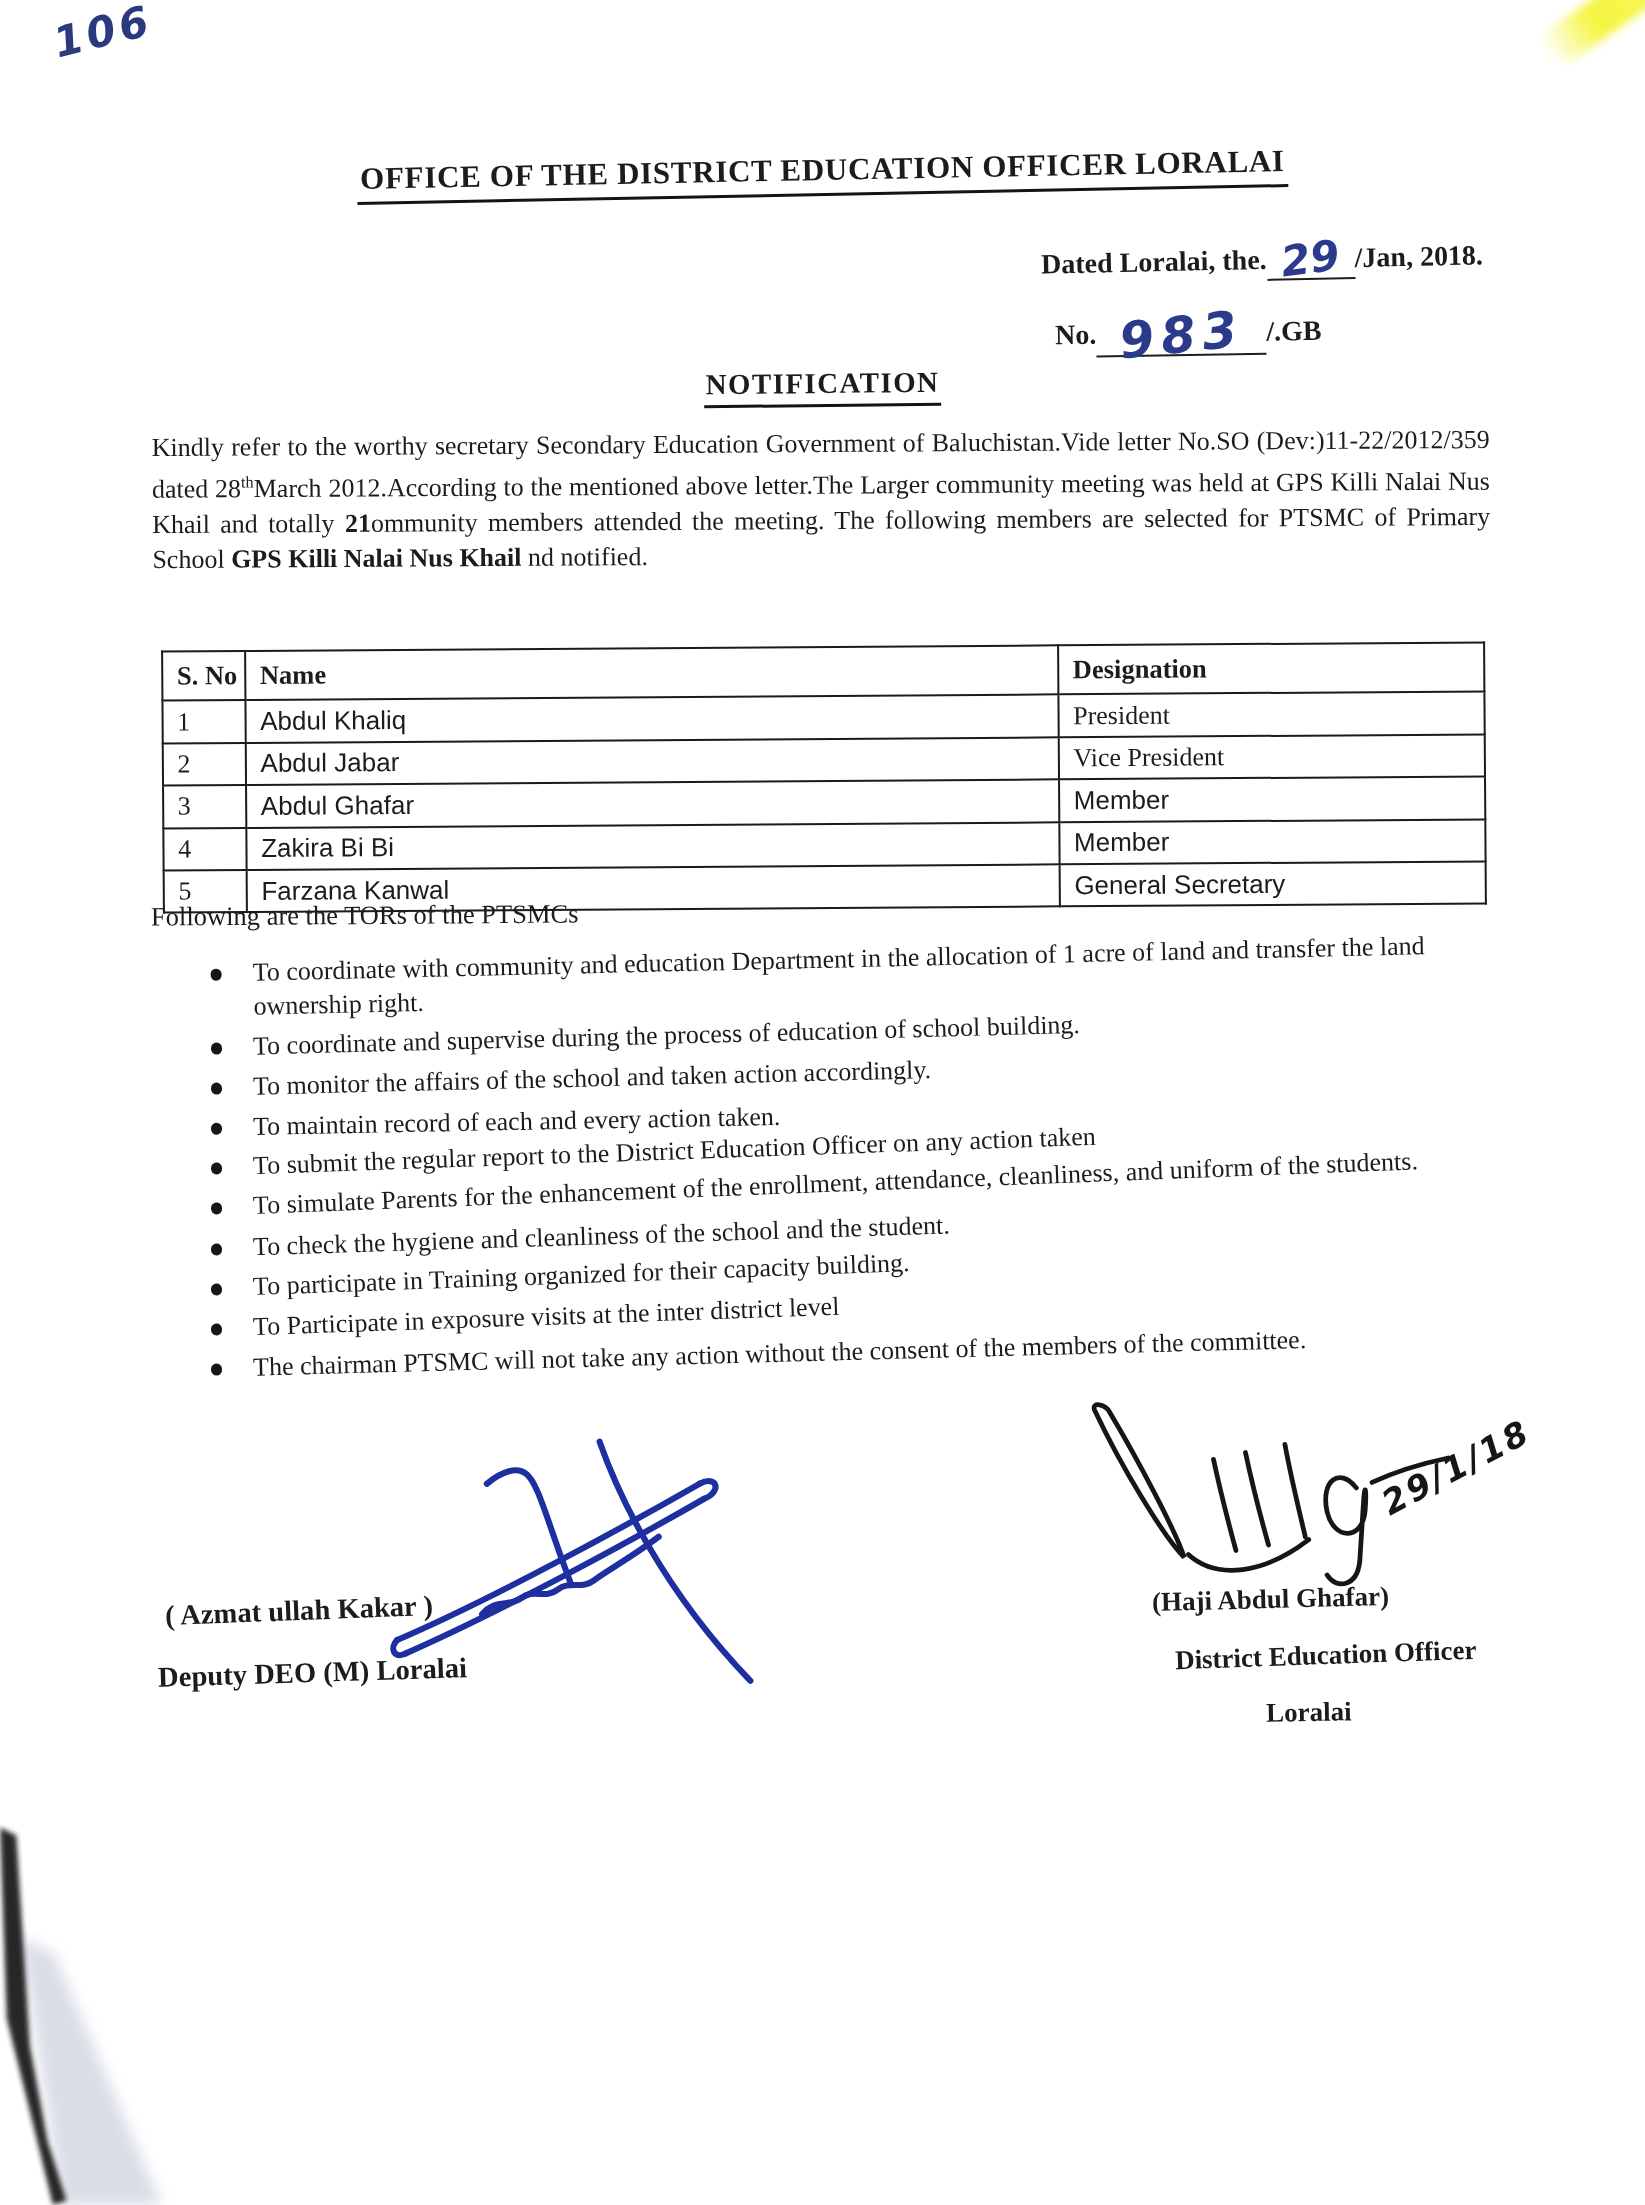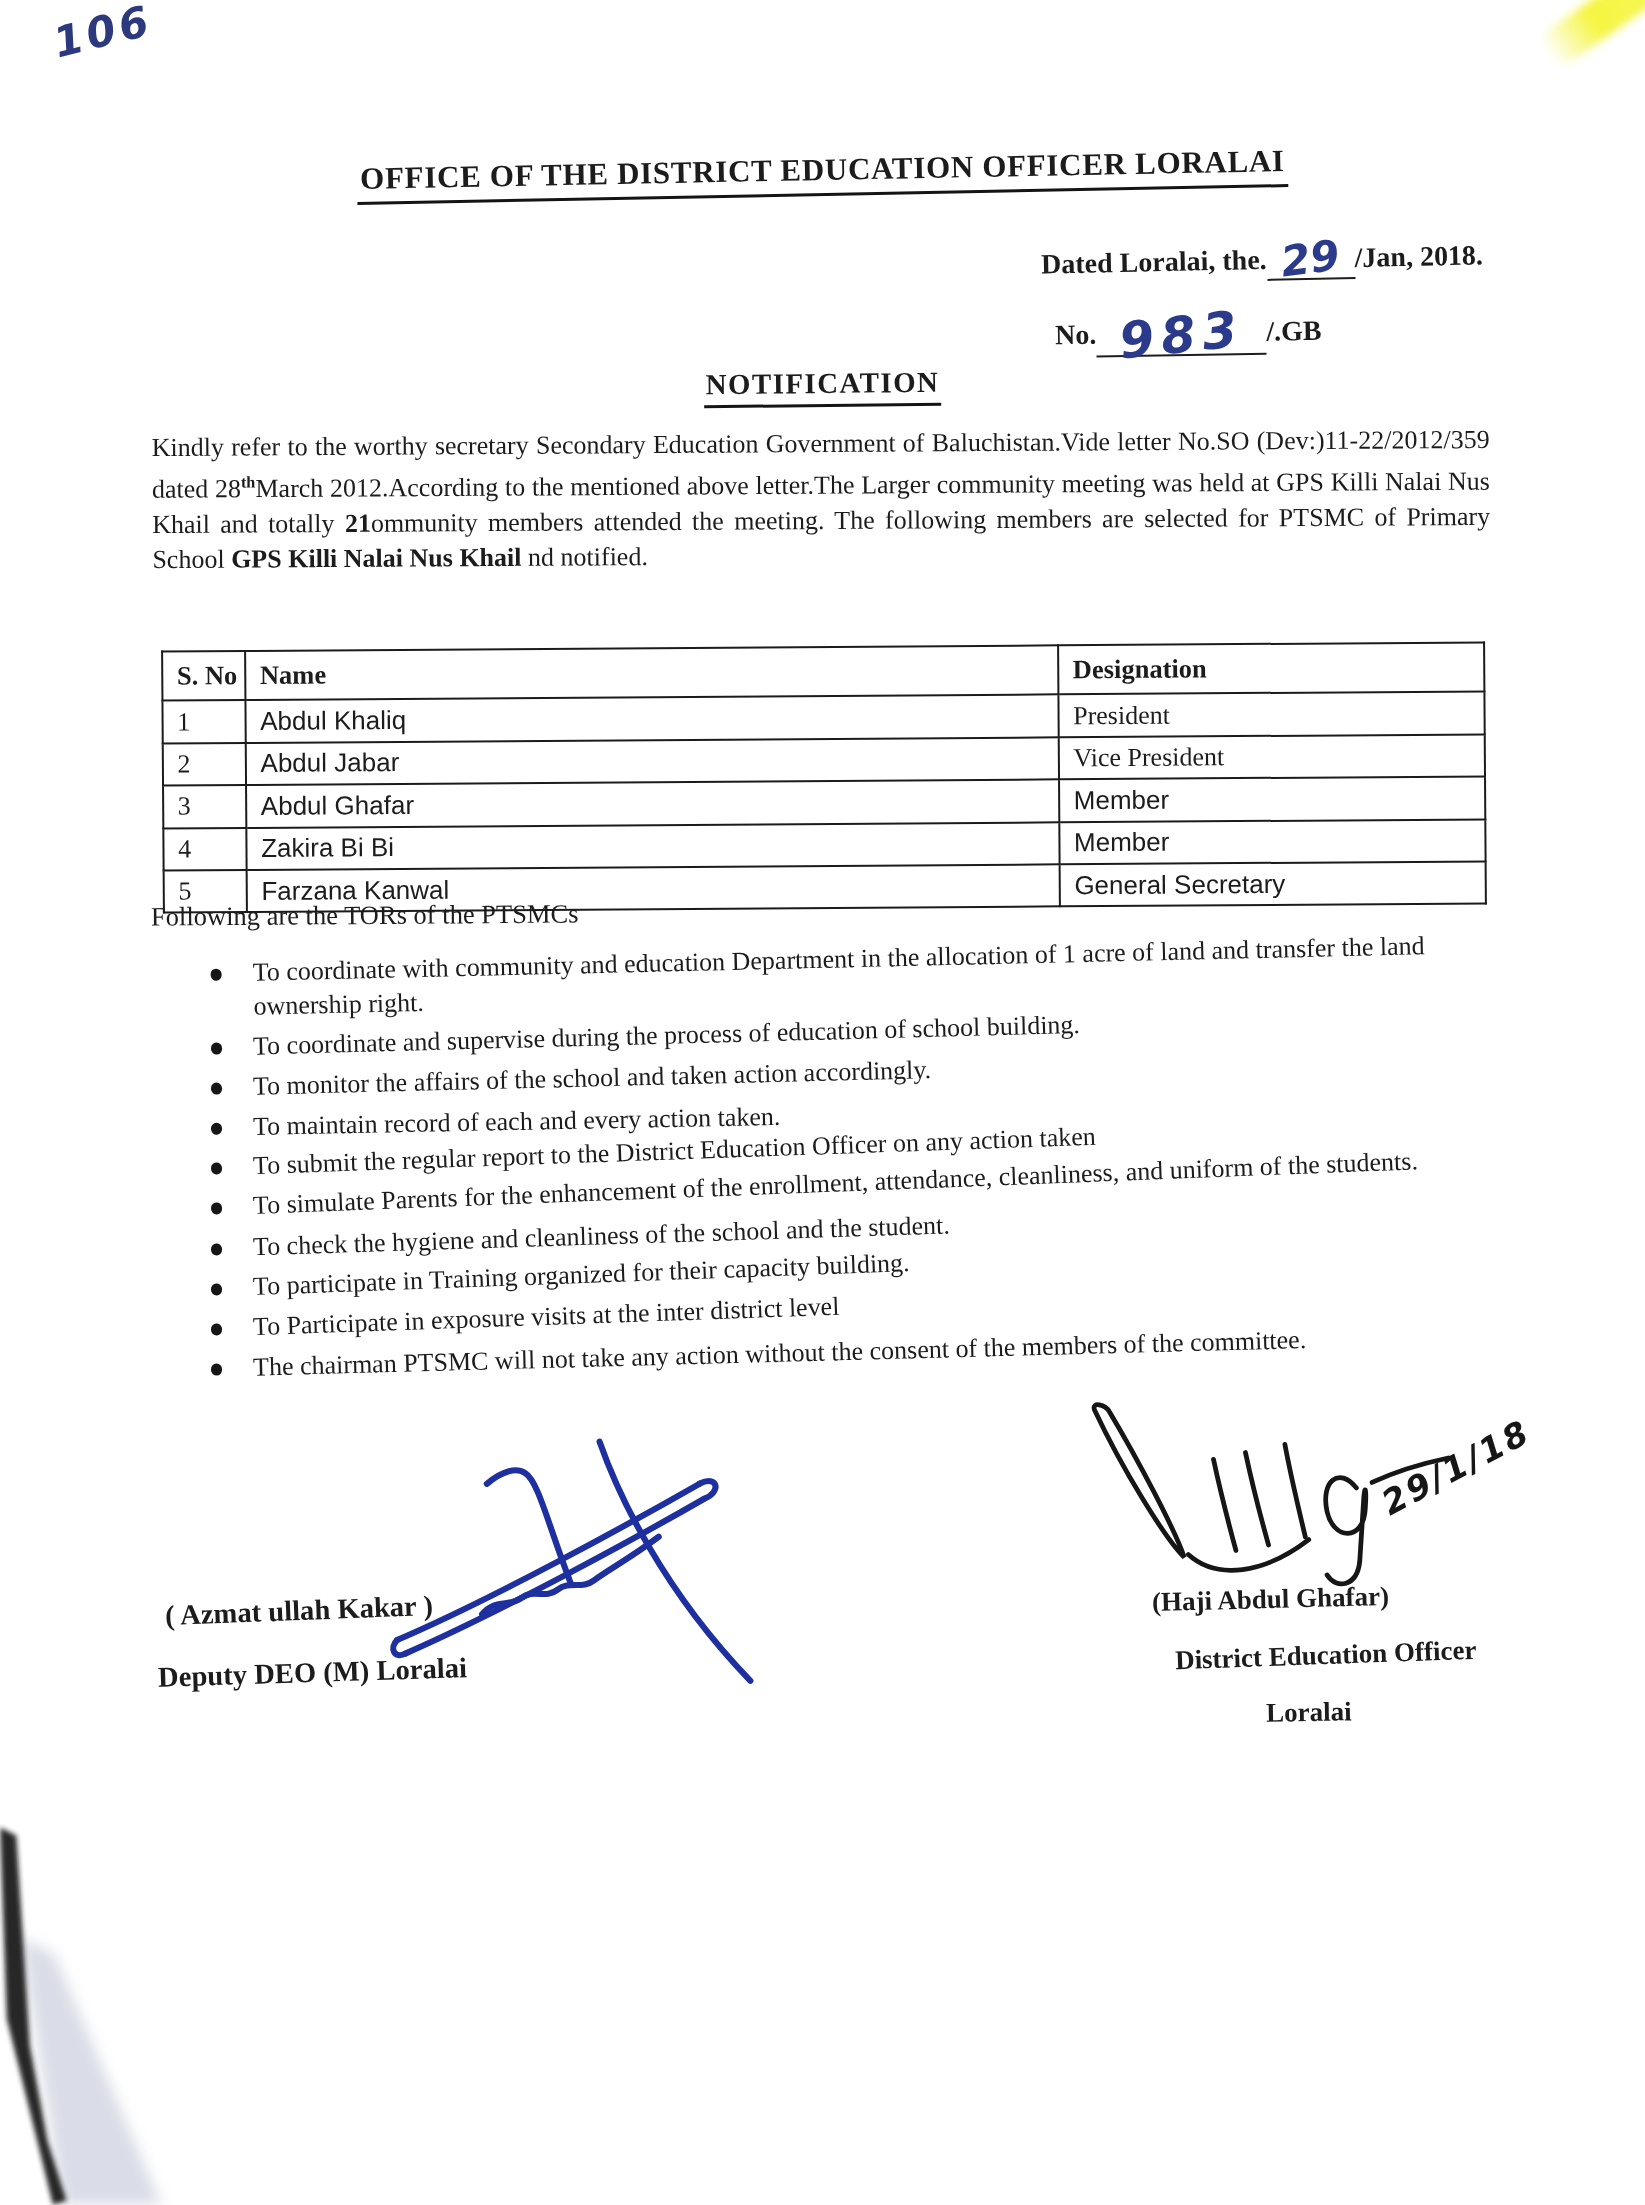--- a/index.html
+++ b/index.html
@@ -83,21 +83,21 @@
     border-bottom:3.4px solid #141414;padding:0 1.4px 4.1px 1.4px;
   }
 
   .para{
     top:426px;left:152px;width:1338px;
     font-size:26px;line-height:35px;
     text-align:justify;
     transform:rotate(-0.35deg);
   }
   .para .b{font-weight:bold;}
-  .para sup{font-size:16.3px;font-weight:bold;}
+  .para sup{font-size:16.3px;}
 
   table.members{
     top:646px;left:162px;width:1324px;
     border-collapse:collapse;
     transform:rotate(-0.4deg);
     position:absolute;
   }
   table.members th,table.members td{
     border:2px solid #1b1b1b;
     padding:2.7px 0 2.7px 13.6px;

